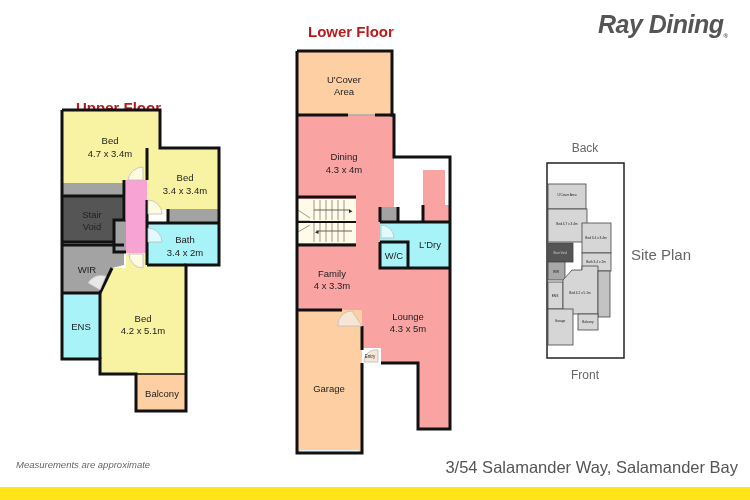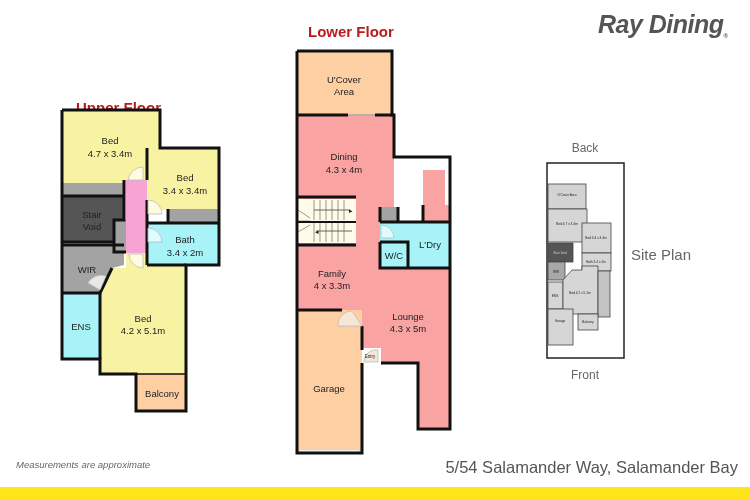--- a/index.html
+++ b/index.html
@@ -201,14 +201,14 @@
       <text x="580" y="294">Bed 4.2 x 5.1m</text>
       <text x="560" y="322">Garage</text>
       <text x="588" y="323">Balcony</text>
     </g>
   </g>
 </svg>
 
 <div class="disclaimer">
   <div>Measurements are approximate</div>
 </div>
-<div class="address">5/54 Salamander Way, Salamander Bay</div>
+<div class="address">3/54 Salamander Way, Salamander Bay</div>
 <div class="footer-bar"></div>
 
 </body></html>

